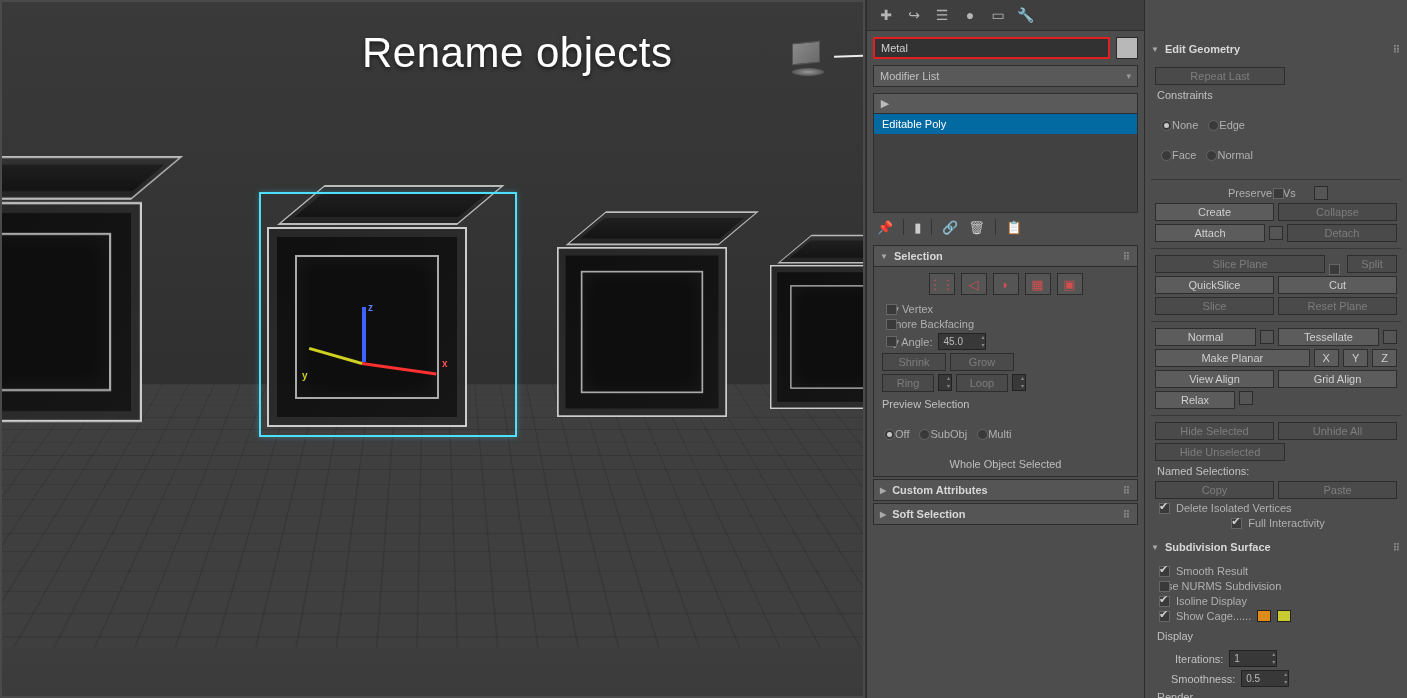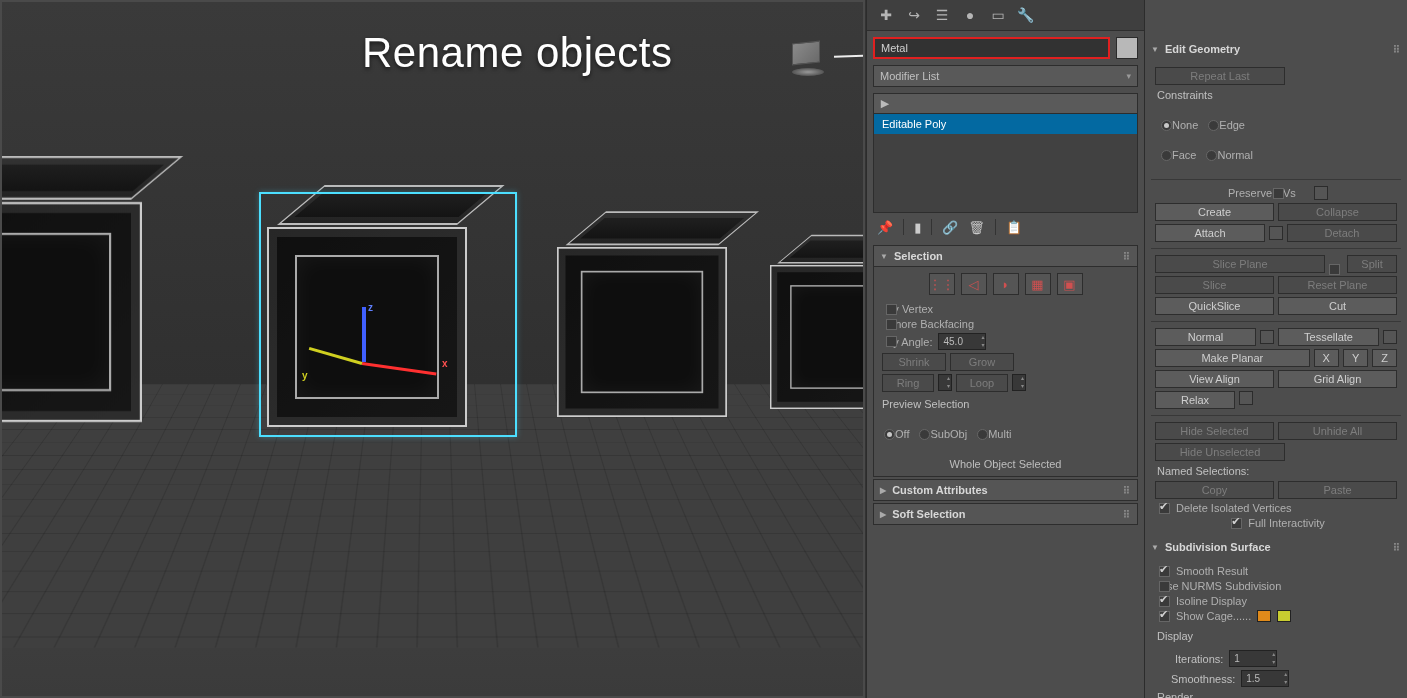--- a/index.html
+++ b/index.html
@@ -362,26 +362,26 @@
     <hr class="sep">
 
     <div class="two-col">
       <span class="btn dim">Slice Plane</span>
       <span style="flex:0 0 14px;align-self:center">
           <span class="box" style="width:11px;height:11px;border:1px solid #666;background:#3a3a3a;display:inline-block"></span>
         </span>
       <span class="btn dim" style="flex:0 0 50px">Split</span>
     </div>
     <div class="two-col">
+      <span class="btn">QuickSlice</span>
+      <span class="btn">Cut</span>
+    </div>
+    <div class="two-col">
       <span class="btn dim">Slice</span>
       <span class="btn dim">Reset Plane</span>
-    </div>
-    <div class="two-col">
-      <span class="btn">QuickSlice</span>
-      <span class="btn">Cut</span>
     </div>
 
     <hr class="sep">
 
     <div class="two-col">
       <span class="btn">Normal</span>
       <span class="small-sq" style="flex:0 0 14px;align-self:center"></span>
       <span class="btn">Tessellate</span>
       <span class="small-sq" style="flex:0 0 14px;align-self:center"></span>
     </div>
@@ -451,21 +451,21 @@
       <span class="color-chip" style="background: rgb(200, 204, 48);"></span>
     </div>
 
     <div style="margin:8px 2px">Display</div>
     <div style="display:flex;align-items:center;gap:6px;margin-left:20px">
       <span>Iterations:</span>
       <span class="spin">1</span>
     </div>
     <div style="display:flex;align-items:center;gap:6px;margin-left:16px;margin-top:3px">
       <span>Smoothness:</span>
-      <span class="spin">1.5</span>
+      <span class="spin">0.5</span>
     </div>
 
     <div style="margin:4px 2px 0">Render</div>
     <div style="display:flex;align-items:center;gap:6px;margin-left:20px" class="txt-dim">
       <span>Iterations:</span>
       <span class="spin">1</span>
     </div>
   </div>
 </div>
 

